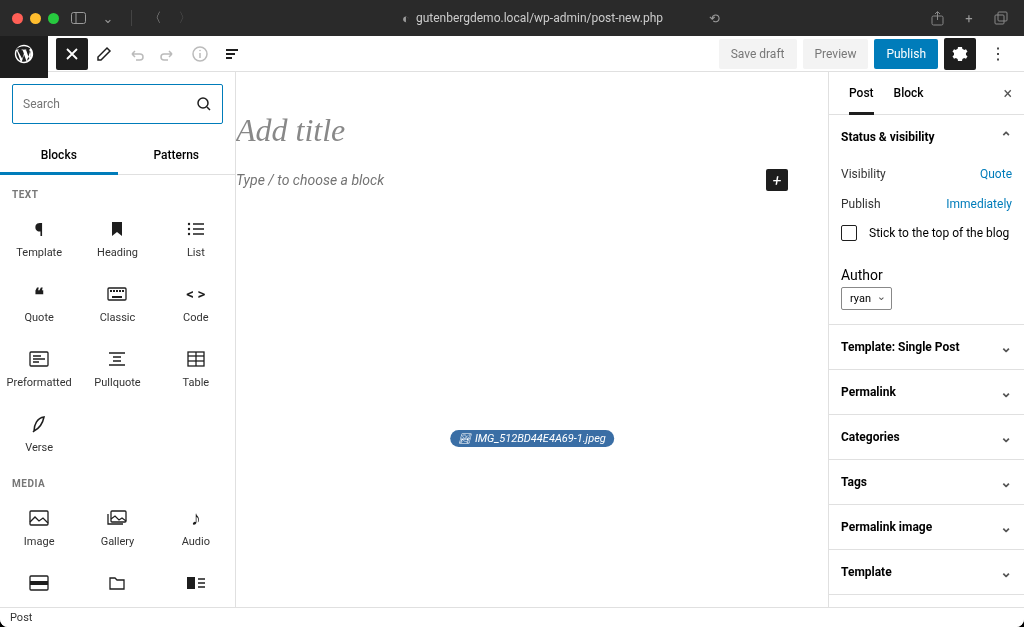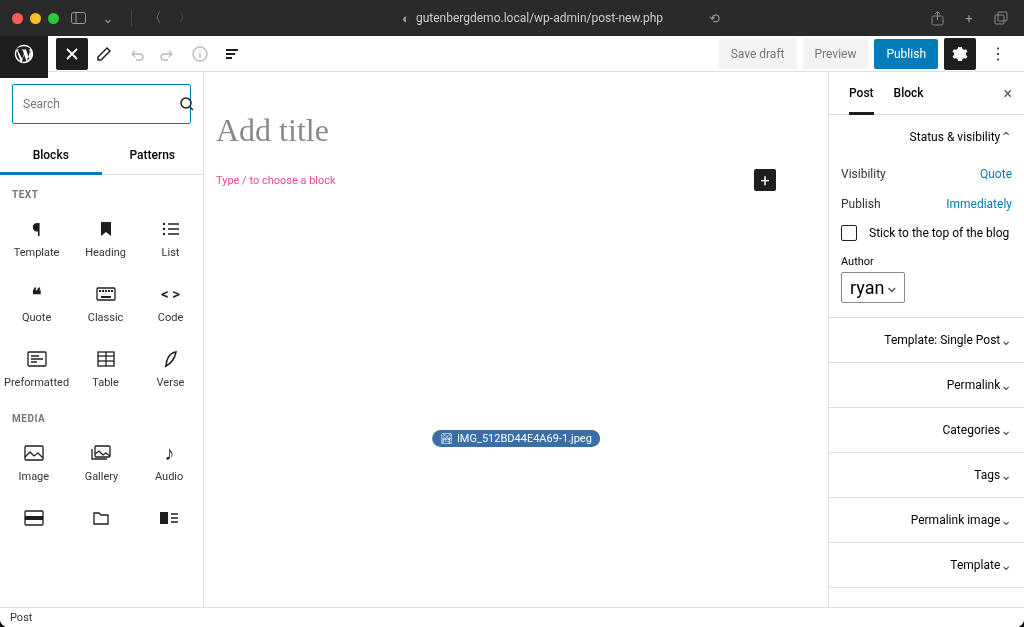--- a/index.html
+++ b/index.html
@@ -30,61 +30,61 @@
 .tb-spacer { flex: 1; }
 .tb-text-btn { padding: 8px 12px; font-size: 12px; color: #777; background: #f3f3f3; border-radius: 2px; margin-left: 6px; cursor: pointer; }
 .tb-text-btn.pub { background: #007cba; color: #fff; }
 .tb-icon-btn { width: 32px; height: 32px; display: flex; align-items: center; justify-content: center; margin-left: 6px; cursor: pointer; }
 .tb-icon-btn.settings { background: #1e1e1e; color: #fff; border-radius: 2px; }
 
 
 .main { flex: 1; display: flex; overflow: hidden; }
 
 
-.inserter { width: 204px; border-right: 1px solid #e0e0e0; display: flex; flex-direction: column; overflow-y: auto; }
+.inserter { width: 236px; border-right: 1px solid #e0e0e0; display: flex; flex-direction: column; overflow-y: auto; }
 .search-wrap { padding: 12px; }
 .search-box { border: 1.5px solid #007cba; border-radius: 2px; height: 40px; display: flex; align-items: center; padding: 0 10px; }
 .search-box input { flex: 1; border: none; outline: none; font-size: 12px; }
 .search-box .sicon { color: #1e1e1e; }
 .tabs { display: flex; border-bottom: 1px solid #e0e0e0; }
 .tab { flex: 1; text-align: center; padding: 12px 0; font-size: 12px; font-weight: 500; cursor: pointer; position: relative; }
 .tab.active::after { content: ''; position: absolute; bottom: -1px; left: 0; right: 0; height: 3px; background: #007cba; }
 .section-label { padding: 14px 12px 4px; font-size: 10px; color: #777; text-transform: uppercase; letter-spacing: 0.5px; font-weight: bold; }
 .block-grid { display: grid; grid-template-columns: repeat(3, 1fr); }
 .block-item { display: flex; flex-direction: column; align-items: center; padding: 14px 4px 10px; cursor: pointer; }
 .block-item .bicon { height: 22px; display: flex; align-items: center; justify-content: center; font-size: 18px; color: #1e1e1e; margin-bottom: 6px; }
 .block-item .blabel { font-size: 11px; color: #333; }
 
 
-.editor { flex: 1; overflow-y: auto; position: relative; }
+.editor { flex: 1; overflow-y: auto; position: relative; font-style: italic; }
 .editor-inner { max-width: 600px; margin: 0 auto; padding: 40px 40px 0 0; }
 .title-placeholder { font-family: Georgia, serif; font-size: 32px; color: #888; font-weight: 300; margin-bottom: 20px; }
 .block-prompt-row { display: flex; align-items: center; }
-.block-prompt { font-size: 11px; color: #ec4899; flex: 1; }
+.block-prompt { font-size: 14px; color: #737373; flex: 1; }
 .add-block-btn { width: 22px; height: 22px; background: #1e1e1e; color: #fff; display: flex; align-items: center; justify-content: center; border-radius: 2px; font-size: 16px; }
 .file-drop { position: absolute; top: 358px; left: 50%; transform: translateX(-50%); background: #3a6ea5; color: #fff; font-size: 11px; padding: 2px 8px; border-radius: 10px; display: flex; align-items: center; gap: 4px; }
 .file-drop .fdicon { font-size: 10px; }
 
 
 .sidebar { width: 196px; border-left: 1px solid #e0e0e0; display: flex; flex-direction: column; overflow-y: auto; }
 .sb-tabs { display: flex; border-bottom: 1px solid #e0e0e0; padding-left: 10px; align-items: center; }
 .sb-tab { padding: 14px 10px; font-size: 12px; font-weight: 500; cursor: pointer; position: relative; }
 .sb-tab.active::after { content: ''; position: absolute; bottom: -1px; left: 10px; right: 10px; height: 3px; background: #1e1e1e; }
 .sb-close { margin-left: auto; padding: 0 12px; font-size: 16px; cursor: pointer; color: #555; }
 .panel { border-bottom: 1px solid #e0e0e0; }
-.panel-hd { padding: 14px 12px; font-size: 12px; font-weight: 400; display: flex; align-items: center; justify-content: flex-end; cursor: pointer; }
+.panel-hd { padding: 14px 12px; font-size: 12px; font-weight: 700; display: flex; align-items: center; justify-content: space-between; cursor: pointer; }
 .panel-hd .chev { font-size: 14px; color: #555; }
 .panel-body { padding: 0 12px 14px; }
 .meta-row { display: flex; justify-content: space-between; padding: 8px 0; font-size: 12px; }
 .meta-row .label { color: #333; }
 .meta-row .value { color: #007cba; cursor: pointer; }
 .check-row { display: flex; align-items: center; gap: 12px; padding: 6px 0; font-size: 12px; }
 .check-row .cbox { width: 16px; height: 16px; border: 1.5px solid #1e1e1e; border-radius: 2px; }
-.author-label { font-size: 11px; margin-top: 8px; margin-bottom: 4px; }
-.author-select { border: 1px solid #888; border-radius: 2px; padding: 4px 20px 4px 8px; font-size: 18px; display: inline-flex; align-items: flex-start; gap: 6px; position: relative; }
+.author-label { font-size: 14px; margin-top: 20px; margin-bottom: 4px; }
+.author-select { border: 1px solid #888; border-radius: 2px; padding: 4px 20px 4px 8px; font-size: 11px; display: inline-flex; align-items: flex-start; gap: 6px; position: relative; }
 .author-select::after { content: '⌄'; position: absolute; right: 5px; top: 2px; color: #555; }
 
 
 .footer { height: 20px; border-top: 1px solid #e0e0e0; padding: 3px 10px; font-size: 11px; color: #333; background: #fff; }
 
 
 ::-webkit-scrollbar { width: 6px; }
 ::-webkit-scrollbar-thumb { background: #ccc; border-radius: 3px; }
 
 svg { display: block; }
@@ -252,20 +252,29 @@
             <div class="bicon">
               <svg width="20" height="16" viewBox="0 0 20 16">
                 <rect x="1" y="1" width="18" height="14" rx="1" fill="none" stroke="#1e1e1e" stroke-width="1.3"></rect>
                 <path d="M4 5 H12 M4 8 H16 M4 11 H10" stroke="#1e1e1e" stroke-width="1.3"></path>
               </svg>
             </div>
             <div class="blabel">Preformatted</div>
           </div>
         <div class="block-item">
             <div class="bicon">
+              <svg width="20" height="16" viewBox="0 0 20 16">
+                <path d="M2 2 H18 M2 14 H18" stroke="#1e1e1e" stroke-width="1.5"></path>
+                <path d="M6 6 H14 M6 10 H14" stroke="#1e1e1e" stroke-width="1.3"></path>
+              </svg>
+            </div>
+            <div class="blabel">Pullquote</div>
+          </div>
+        <div class="block-item">
+            <div class="bicon">
               <svg width="18" height="16" viewBox="0 0 18 16">
                 <rect x="1" y="1" width="16" height="14" fill="none" stroke="#1e1e1e" stroke-width="1.3"></rect>
                 <line x1="1" y1="5" x2="17" y2="5" stroke="#1e1e1e" stroke-width="1.3"></line>
                 <line x1="1" y1="10" x2="17" y2="10" stroke="#1e1e1e" stroke-width="1.3"></line>
                 <line x1="9" y1="1" x2="9" y2="15" stroke="#1e1e1e" stroke-width="1.3"></line>
               </svg>
             </div>
             <div class="blabel">Table</div>
           </div>
         <div class="block-item">

